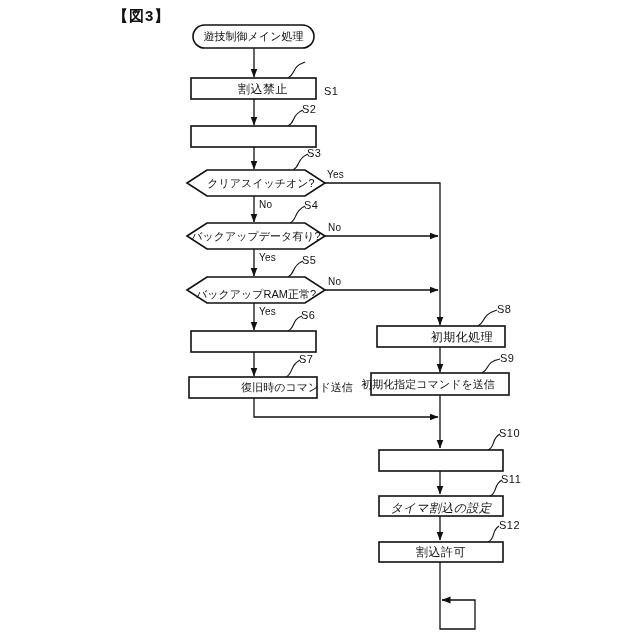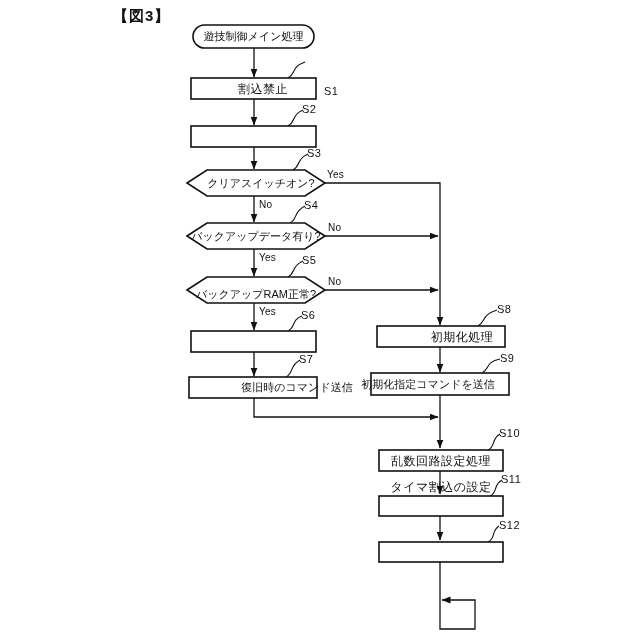--- a/index.html
+++ b/index.html
@@ -85,22 +85,22 @@
   <div class="fig-title">【図3】</div>
 
   <div class="lbl sm" style="left:193px;top:25px;width:121px;height:23px;">遊技制御メイン処理</div>
   <div class="lbl" style="left:204px;top:78px;width:118px;height:21px;">割込禁止</div>
   <div class="lbl sm" style="left:192px;top:170px;width:138px;height:26px;">クリアスイッチオン?</div>
   <div class="lbl sm" style="left:187px;top:223px;width:138px;height:26px;">バックアップデータ有り?</div>
   <div class="lbl sm" style="left:187px;top:277px;width:138px;height:34px;">バックアップRAM正常?</div>
   <div class="lbl sm" style="left:189px;top:377px;width:128px;height:21px;margin-left:44px;">復旧時のコマンド送信</div>
   <div class="lbl" style="left:386px;top:326px;width:152px;height:21px;">初期化処理</div>
   <div class="lbl sm" style="left:371px;top:373px;width:114px;height:22px;">初期化指定コマンドを送信</div>
-  <div class="lbl" style="left:379px;top:450px;width:124px;height:21px;">乱数回路設定処理</div>
-  <div class="lbl" style="left:379px;top:475px;width:124px;height:23px;">タイマ割込の設定</div>
+  <div class="lbl" style="left:379px;top:496px;width:124px;height:23px;font-style:italic;">タイマ割込の設定</div>
+  <div class="lbl" style="left:379px;top:542px;width:124px;height:20px;">割込許可</div>
 
   <div class="tag" style="left:324px;top:54px;margin-top:31px;">S1</div>
   <div class="tag" style="left:302px;top:103px;">S2</div>
   <div class="tag" style="left:307px;top:147px;">S3</div>
   <div class="tag" style="left:304px;top:199px;">S4</div>
   <div class="tag" style="left:302px;top:254px;">S5</div>
   <div class="tag" style="left:301px;top:309px;">S6</div>
   <div class="tag" style="left:299px;top:353px;">S7</div>
   <div class="tag" style="left:497px;top:303px;">S8</div>
   <div class="tag" style="left:500px;top:352px;">S9</div>

